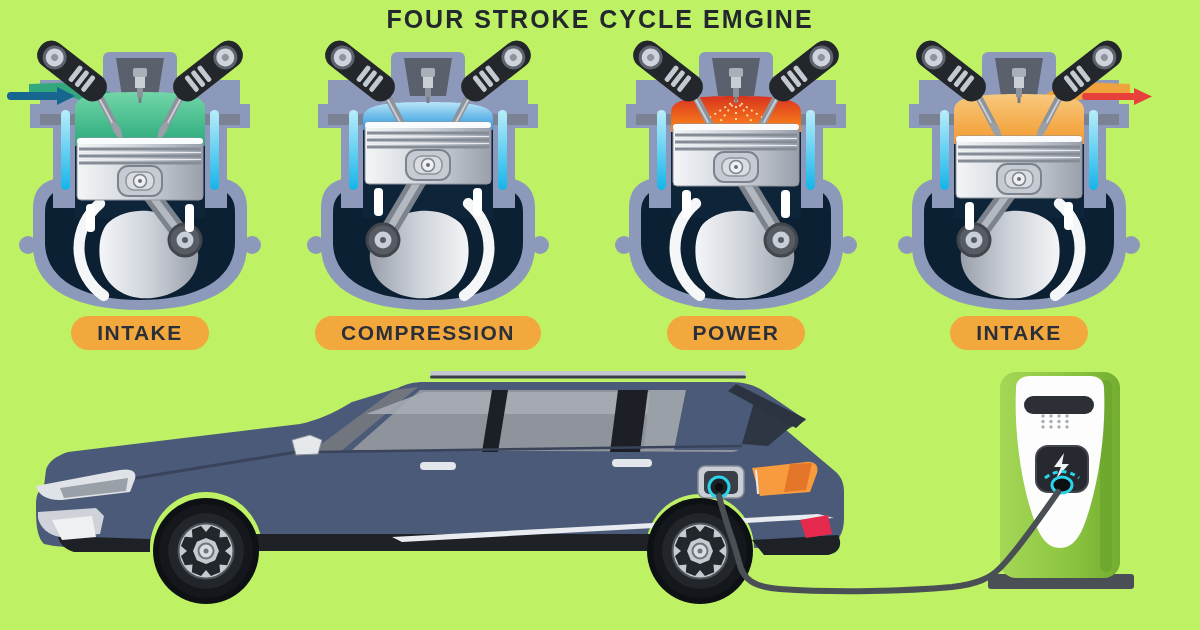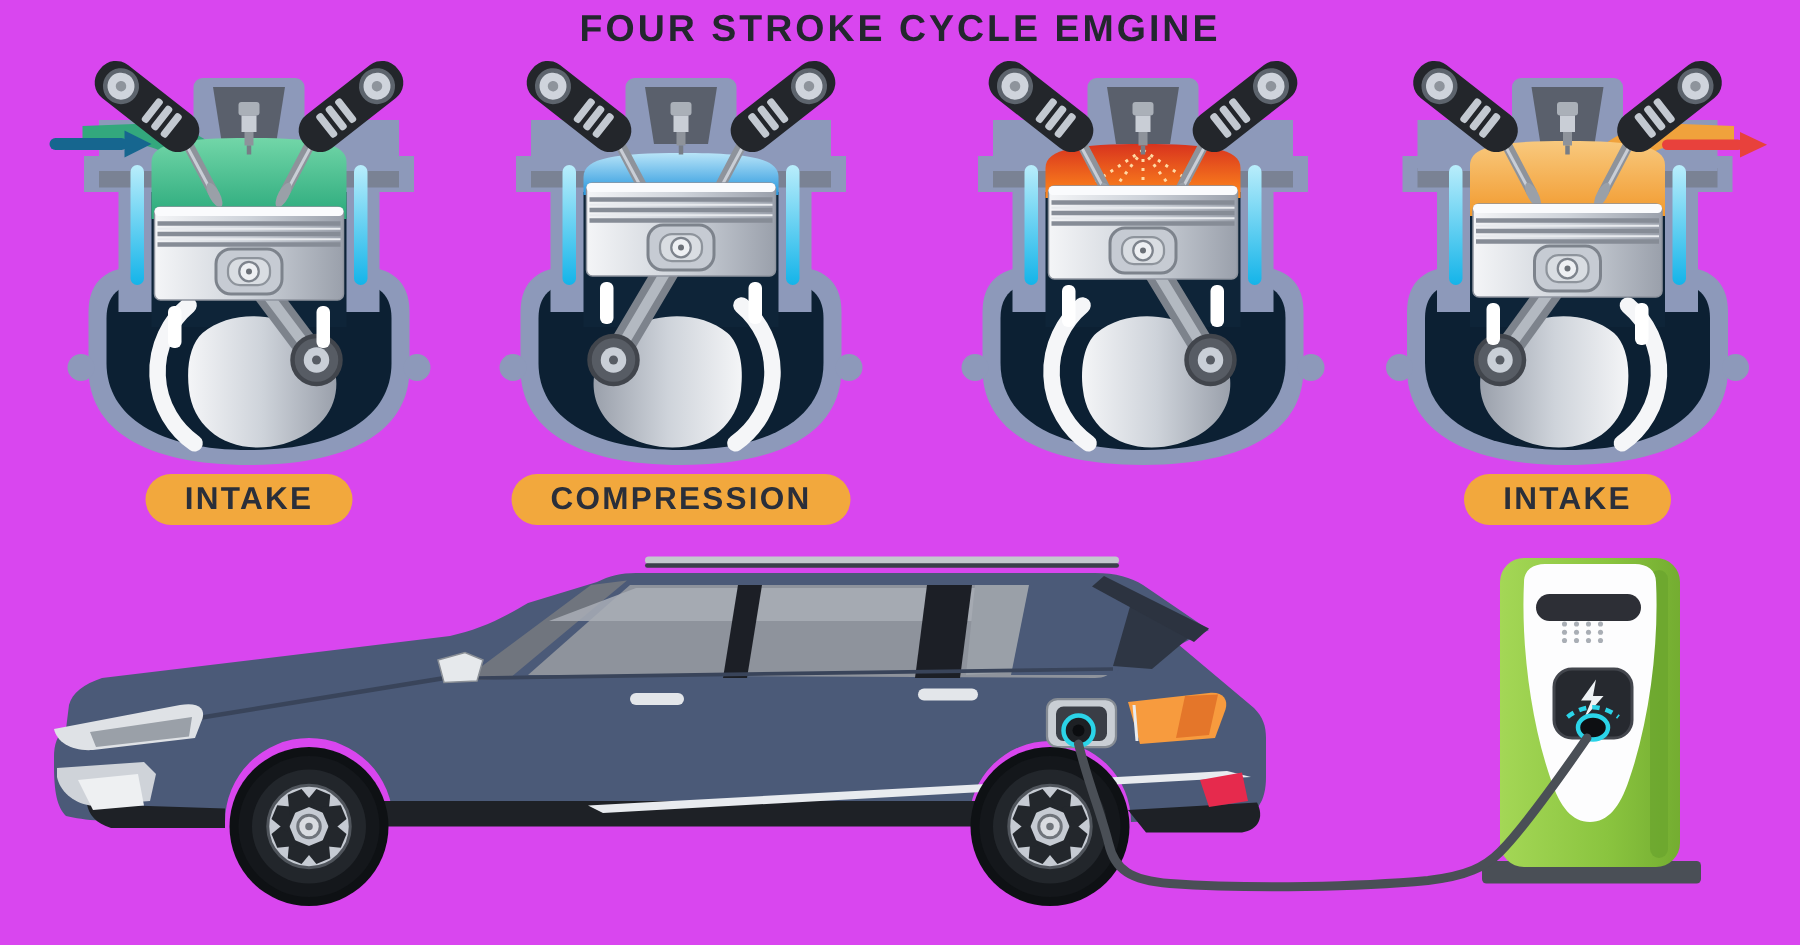--- a/index.html
+++ b/index.html
@@ -1,20 +1,20 @@
 <!DOCTYPE html>
 <html style="--title-text: #23272e; --label-pill-bg: #f2a83d; --label-text: #2a2f3a; --engine-block: #8d99ba; --crankcase-interior: #0c2033; --cylinder-glow: #1fc0f0; --car-body: #4b5a78; --car-glass: #8e939c; --taillight-orange: #f79b3e; --taillight-red: #e62a4d; --cable-gray: #4a4f56; --station-green: #8ac43f; --station-base: #4a4f56; --plug-teal: #2bd4e8;"><head>
 <meta charset="utf-8">
 <style>
   html,body{margin:0;padding:0;background:#fff;}
-  .canvas{position:relative;width:1200px;height:630px;background:#d946ef;overflow:hidden;
+  .canvas{position:relative;width:1200px;height:630px;background:#bef264;overflow:hidden;
           font-family:"Liberation Sans",sans-serif;}
   .title{position:absolute;top:5px;left:0;width:100%;text-align:center;
          font-size:25px;font-weight:800;letter-spacing:2px;color:var(--title-text,#23272e);}
-  .engine-row{position:absolute;inset:0;margin-left:26px;}
+  .engine-row{position:absolute;inset:0;}
   .engine{position:absolute;top:38px;width:252px;display:flex;flex-direction:column;align-items:center;}
   .engine:nth-of-type(1){left:14px;}
   .engine:nth-of-type(2){left:302px;}
   .engine:nth-of-type(3){left:610px;}
   .engine:nth-of-type(4){left:893px;}
   .engine svg{width:250px;height:280px;overflow:visible;}
   .stroke-pill{margin-top:-2px;padding:5px 26px;border-radius:18px;
                background:var(--label-pill-bg,#f2a83d);color:var(--label-text,#2a2f3a);
                font-size:21px;font-weight:700;letter-spacing:1.5px;white-space:nowrap;}
   .scene{position:absolute;left:0;top:360px;width:1200px;height:270px;}
@@ -349,20 +349,21 @@
       <rect x="195" y="72" width="9" height="80" rx="4.5" fill="url(#gCyan_2)"></rect>
       <g style="display: none;">
         <rect x="-8" y="54" width="52" height="8" rx="4" fill="#16668f"></rect>
         <path d="M42,49 L60,58 L42,67 Z" fill="#16668f"></path>
       </g>
       <g style="display: none;">
         <rect x="188" y="55" width="54" height="7" rx="3.5" fill="#e8413c"></rect>
         <path d="M240,50 L258,58.5 L240,67 Z" fill="#e8413c"></path>
       </g>
     </svg>
+    <div class="stroke-pill">POWER</div>
   </div>
       <div class="engine">
     <svg viewBox="0 0 250 280">
       <defs>
         <linearGradient id="gSilver_3" x1="0" y1="0" x2="1" y2="0">
           <stop offset="0" stop-color="#f4f5f7"></stop>
               <stop offset="0.5" stop-color="#ced3da"></stop>
               <stop offset="1" stop-color="#9aa0ab"></stop>
         </linearGradient>
         <linearGradient id="gCyan_3" x1="0" y1="0" x2="0" y2="1">

